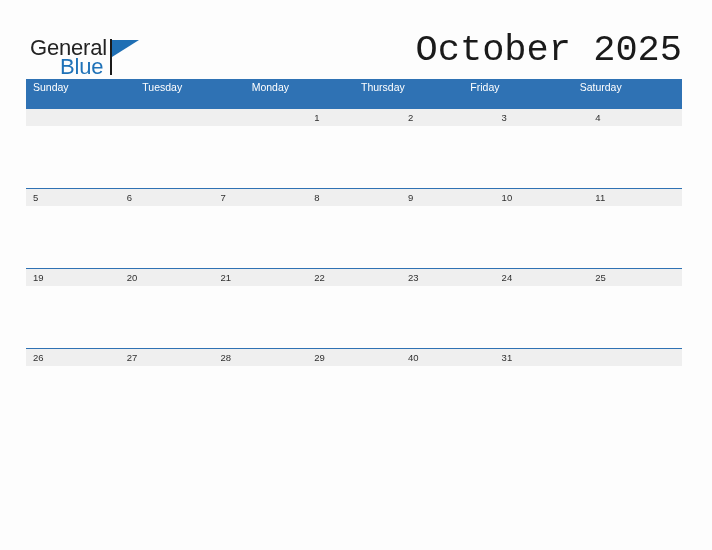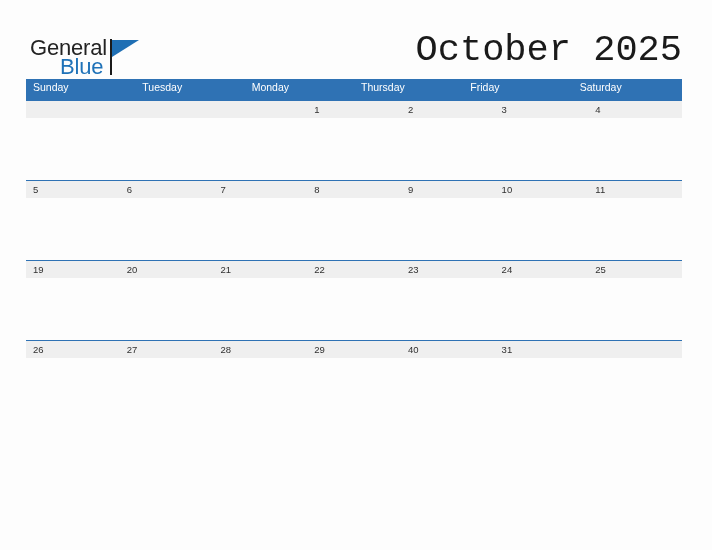--- a/index.html
+++ b/index.html
@@ -95,21 +95,21 @@
     position: absolute;
     left: 26px;
     top: 79px;
     width: 656px;
   }
 
   .weekday-header {
     display: flex;
     width: 100%;
     background: #2f72b4;
-    height: 21px;
+    height: 29px;
   }
   .weekday-cell {
     flex: 1 1 0;
     color: #ffffff;
     font-size: 10.5px;
     line-height: 17px;
     padding-left: 7px;
     box-sizing: border-box;
     font-family: "Liberation Sans", sans-serif;
     white-space: nowrap;

